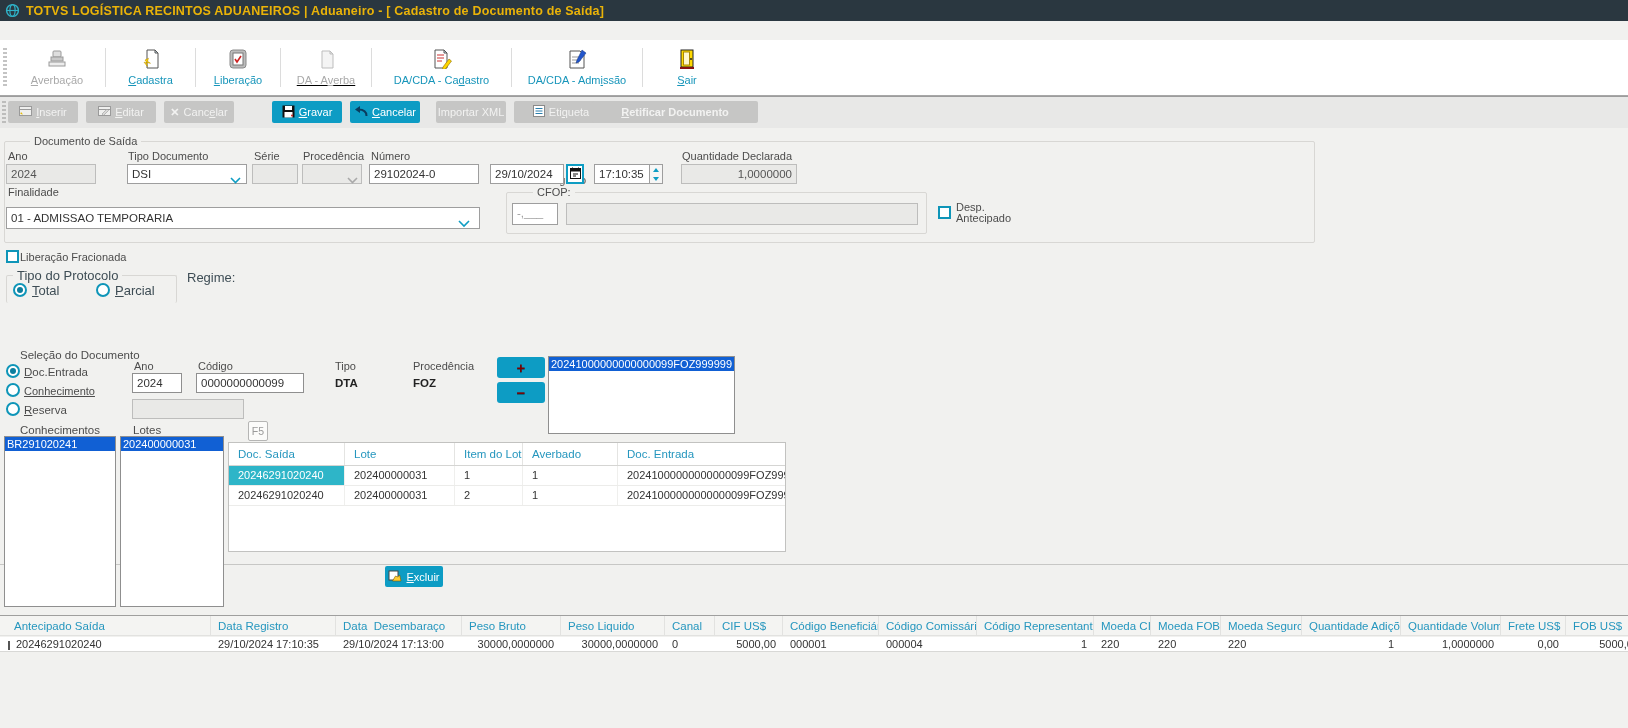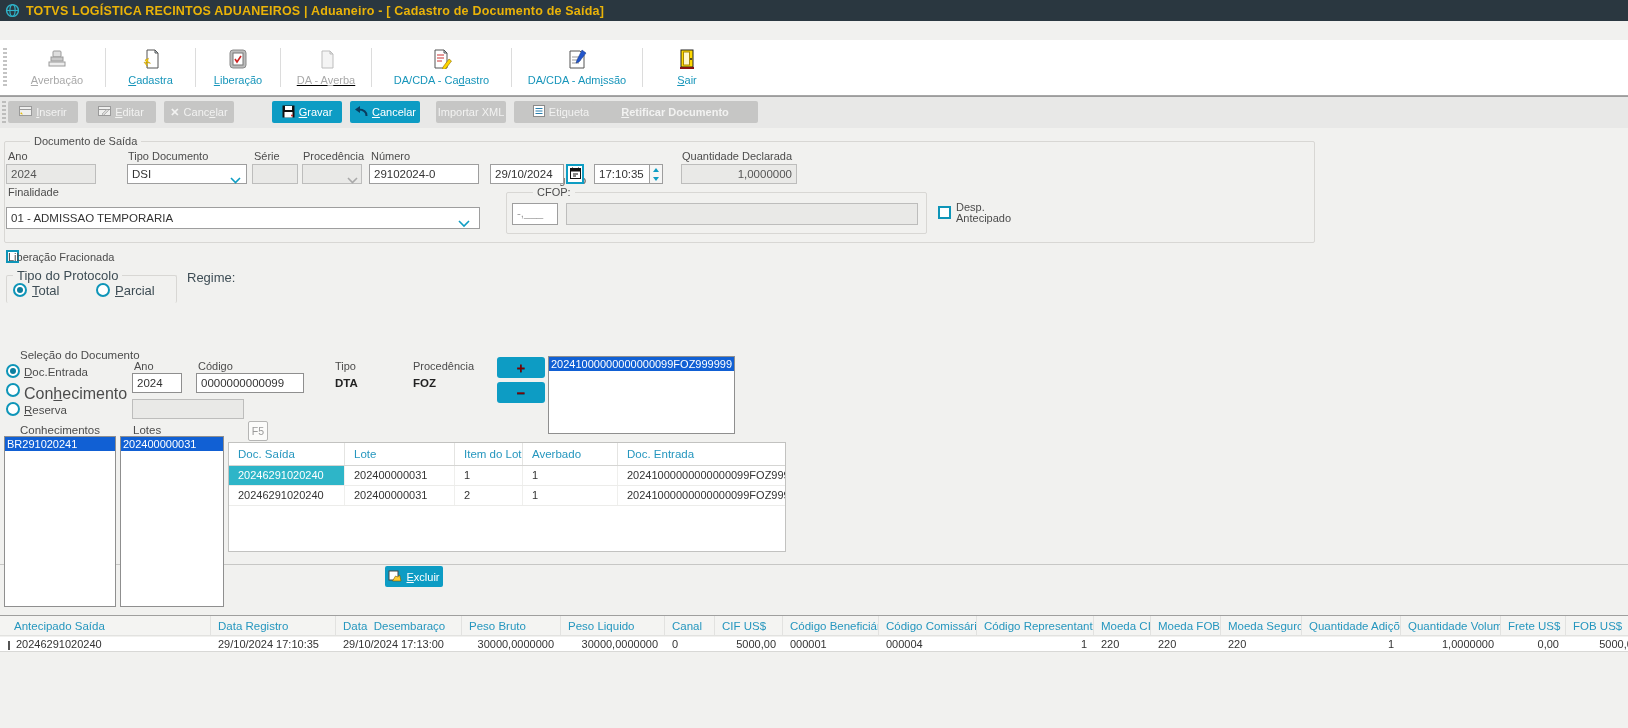--- a/index.html
+++ b/index.html
@@ -253,36 +253,36 @@
   <div class="fld" style="left:512px;top:203px;width:46px;height:22px;color:#9a9a9a;">-,___</div>
   <div class="fld dis" style="left:566px;top:203px;width:352px;height:22px;"></div>
 
   <div class="cb" style="left:938px;top:206px;"></div>
   <div class="lbl" style="left:956px;top:202px;line-height:11px;">
     <div>Desp.</div>
     <div>Antecipado</div>
   </div>
 
   <div class="cb" style="left:6px;top:250px;"></div>
-  <div class="lbl" style="left:8px;top:251px;">Liberação Fracionada</div>
+  <div class="lbl" style="left:20px;top:251px;">Liberação Fracionada</div>
 
   <div class="grp" style="left:6px;top:275px;width:169px;height:27px;border-bottom:none;"></div>
   <div class="grp-label biglbl" style="left:13px;top:268px;background:#f1f1ef;">Tipo do Protocolo</div>
   <div class="rad sel" style="left:13px;top:283px;"></div>
   <div class="biglbl" style="left:32px;top:283px;"><span class="u">T</span><span>otal</span></div>
   <div class="rad" style="left:96px;top:283px;"></div>
   <div class="biglbl" style="left:115px;top:283px;"><span class="u">P</span><span>arcial</span></div>
   <div class="biglbl" style="left:187px;top:270px;">Regime:</div>
 
   <div class="lbl" style="left:20px;top:349px;font-size:11.5px;">Seleção do Documento</div>
 
   <div class="rad sel" style="left:6px;top:364px;"></div>
   <div class="lbl" style="left:24px;top:366px;font-size:11.5px;"><span class="u">D</span><span>oc.Entrada</span></div>
   <div class="rad" style="left:6px;top:383px;"></div>
-  <div class="lbl" style="left:24px;top:385px;font-size:16px;"><span>Con</span><span class="u">h</span><span>ecimento</span></div>
+  <div class="lbl" style="left:24px;top:385px;font-size:11px;text-decoration:underline;"><span>Con</span><span class="u">h</span><span>ecimento</span></div>
   <div class="rad" style="left:6px;top:402px;"></div>
   <div class="lbl" style="left:24px;top:404px;font-size:11.5px;"><span class="u">R</span><span>eserva</span></div>
 
   <div class="lbl" style="left:134px;top:360px;">Ano</div>
   <div class="fld" style="left:132px;top:373px;width:50px;border-color:#8f8f8f;">2024</div>
   <div class="lbl" style="left:198px;top:360px;">Código</div>
   <div class="fld" style="left:196px;top:373px;width:108px;border-color:#8f8f8f;">0000000000099</div>
   <div class="lbl" style="left:335px;top:360px;">Tipo</div>
   <div class="boldval" style="left:335px;top:377px;">DTA</div>
   <div class="lbl" style="left:413px;top:360px;">Procedência</div>

